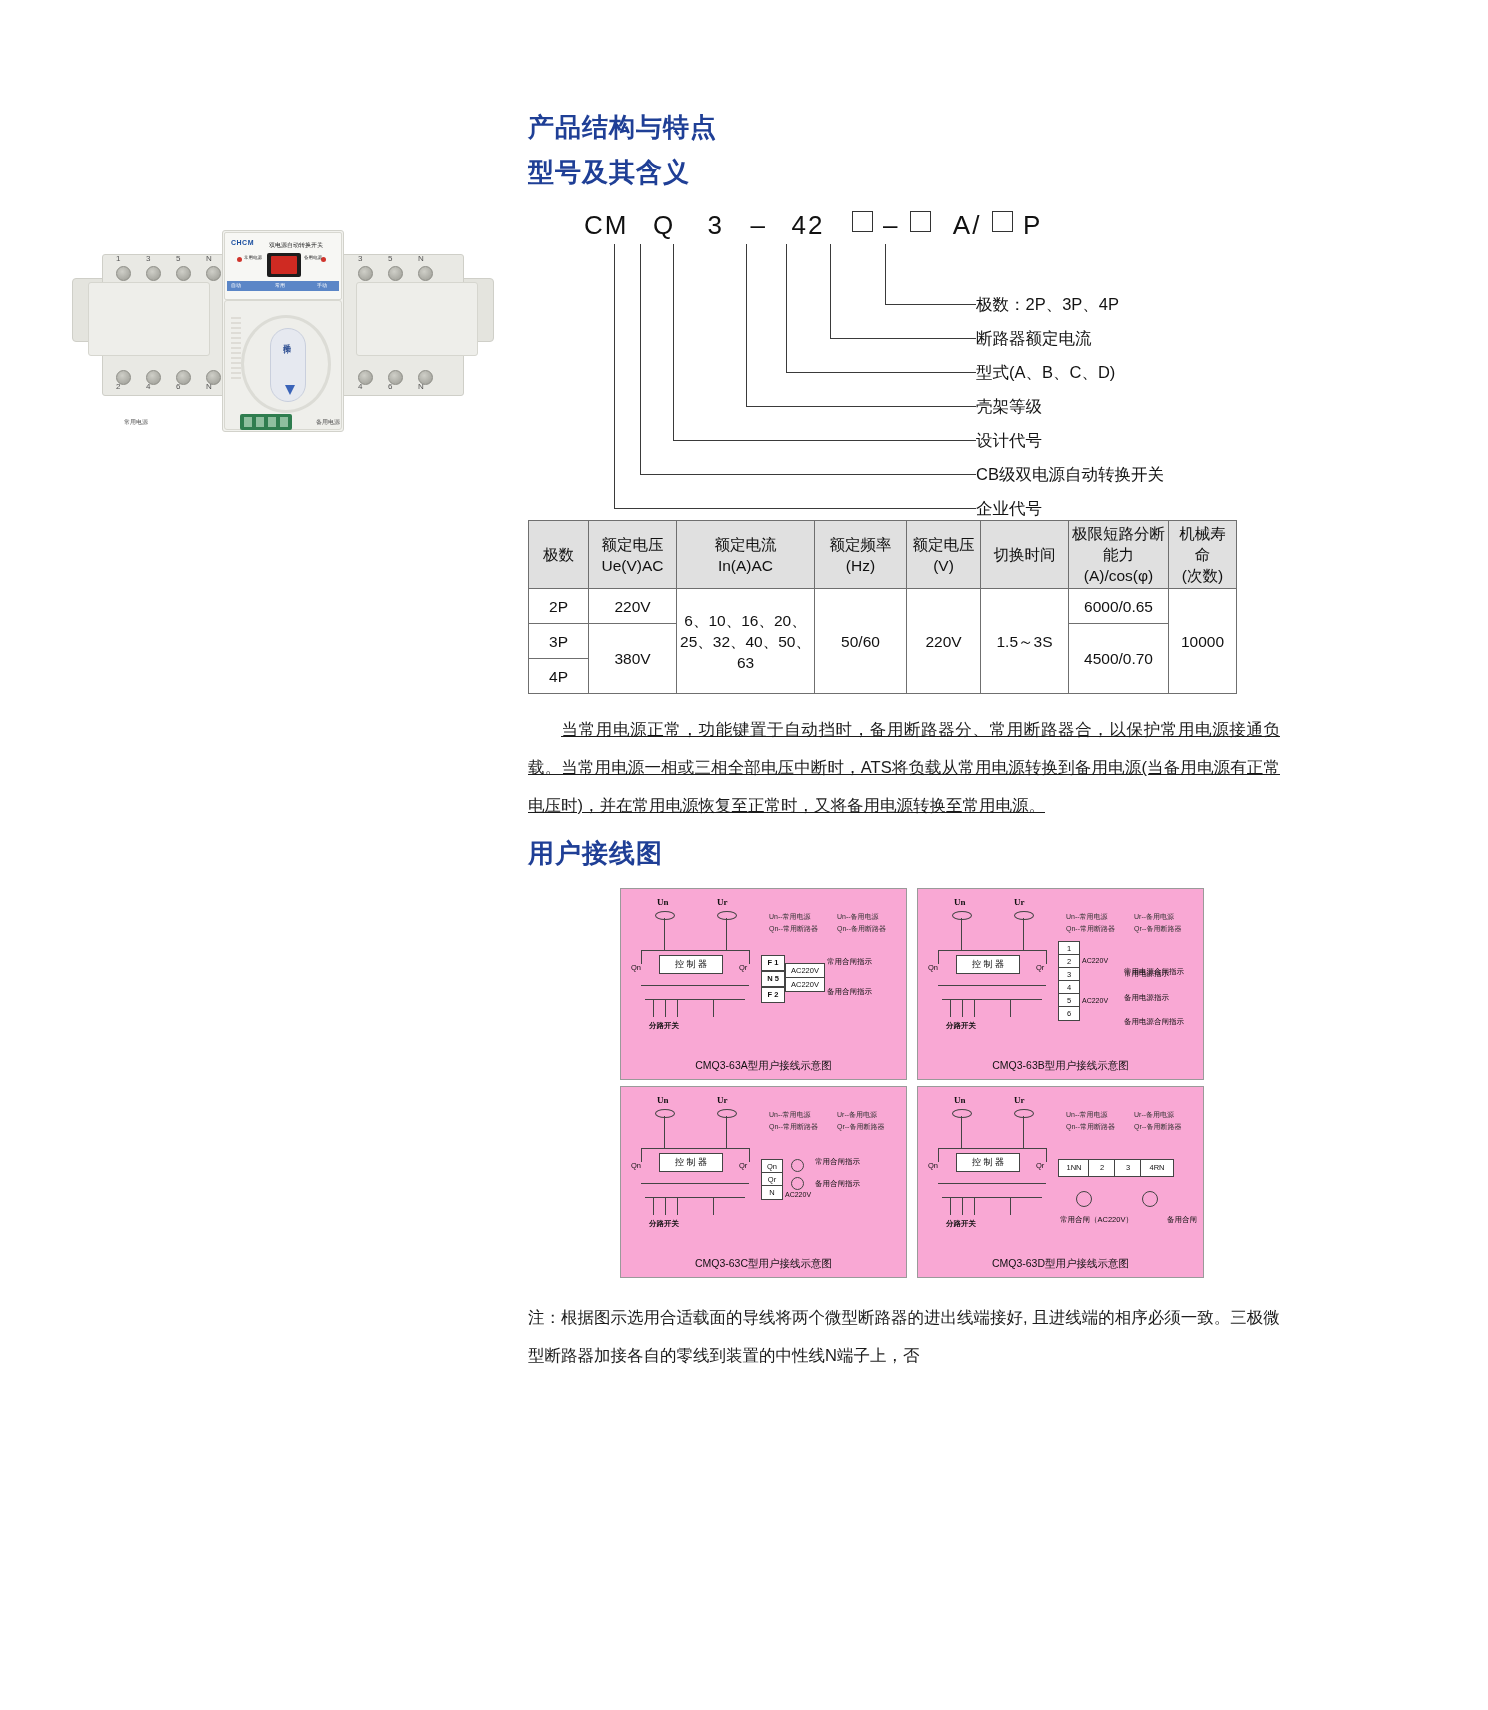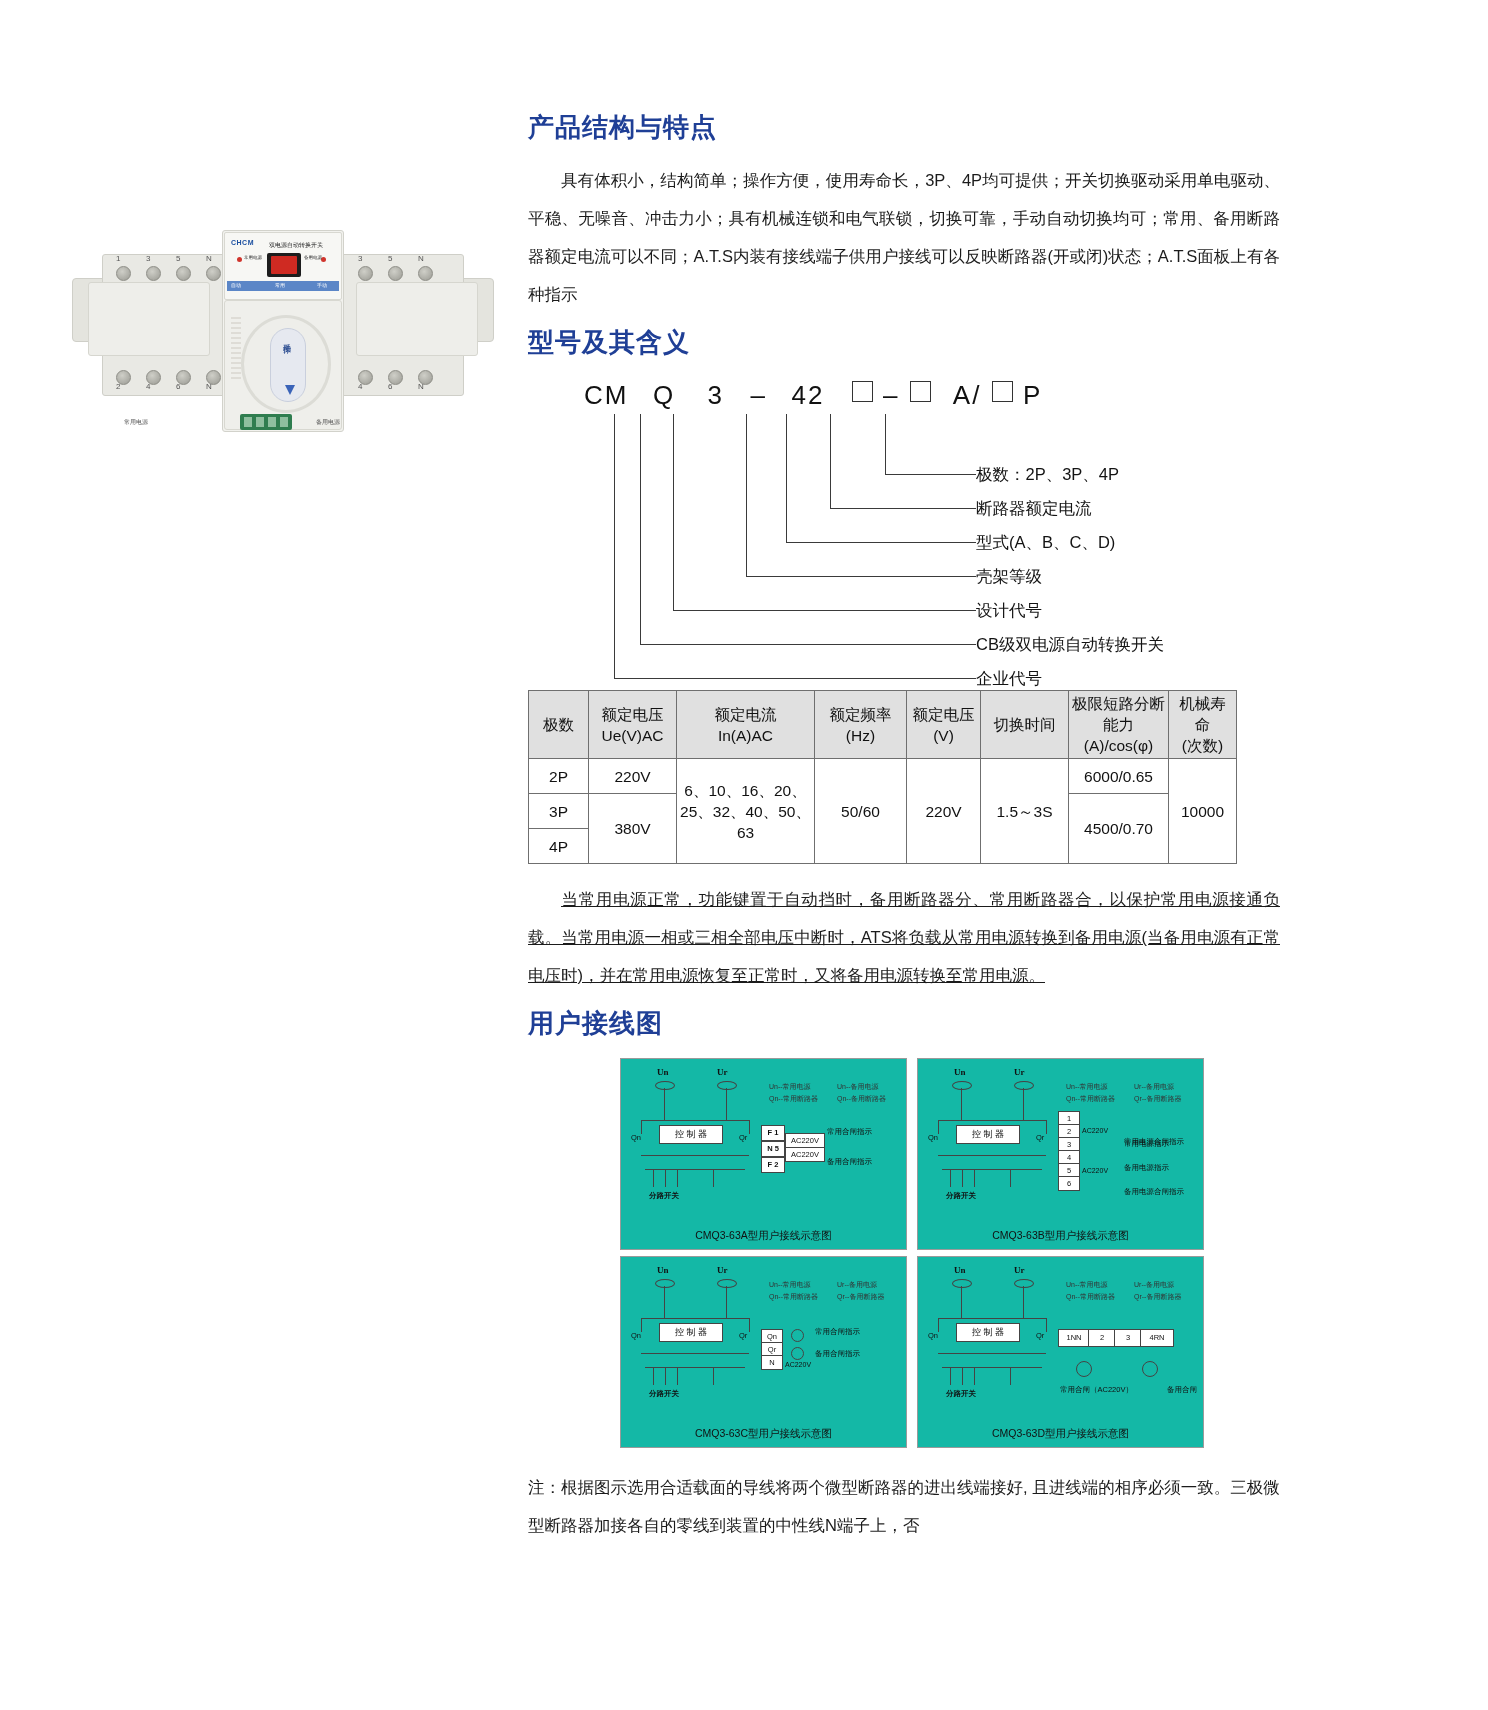--- a/index.html
+++ b/index.html
@@ -72,21 +72,21 @@
   }
   table.spec th,table.spec td{
     border:1px solid #6f6f6f;text-align:center;vertical-align:middle;padding:2px 3px;
     line-height:21px;font-weight:normal;
   }
   table.spec thead th{background:#e0e0e0;height:52px;font-size:15.5px;}
   table.spec td{height:30px;}
 
   
   .wires{position:relative;width:582px;height:390px;margin-left:92px;}
-  .wbox{position:absolute;border:1px solid #9a9a9a;background:#14b8a6;}
+  .wbox{position:absolute;border:1px solid #9a9a9a;background:#f9a8d4;}
   .wb1{left:0;top:0;width:285px;height:190px;}
   .wb2{left:297px;top:0;width:285px;height:190px;}
   .wb3{left:0;top:198px;width:285px;height:190px;}
   .wb4{left:297px;top:198px;width:285px;height:190px;}
   .wcap{position:absolute;bottom:6px;left:0;width:100%;text-align:center;font-size:10.5px;color:#111;}
   .wlegend{position:absolute;font-size:7px;color:#333;line-height:11px;white-space:nowrap;}
   .wsrc{position:absolute;font-size:9px;font-weight:bold;color:#111;font-family:"Liberation Serif",serif;}
   .wtag{position:absolute;font-size:7.5px;color:#111;}
   .wl{position:absolute;background:#444;}
   .wlh{height:1px;} .wlv{width:1px;}
@@ -182,21 +182,20 @@
           <i style="left:40px;"></i>
       </div>
       <div class="botlbl" style="left:52px;top:196px;">常用电源</div>
       <div class="botlbl" style="left:244px;top:196px;">备用电源</div>
     </div>
   </div>
 
   <div class="col">
 
     <h2 class="sec" style="margin-top:112px;">产品结构与特点</h2>
-    <p class="para" style="margin-top:18px;"><span class="ind"></span><span>具有体积小，结构简单；操作方便，使用寿命长，3P、4P均可提供；开关切换驱动采用单电驱动、平稳、无噪音、冲击力小；具有机械连锁和电气联锁，切换可靠，手动自动切换均可；常用、备用断路器额定电流可以不同；A.T.S内装有接线端子供用户接线可以反映断路器(开或闭)状态；A.T.S面板上有各种指示</span></p>
 
     <h2 class="sec" style="margin-top:14px;">型号及其含义</h2>
 
     <div class="model" style="margin-top:22px;">
       <div class="mcode">
         <span>CM</span>
         <span style="display:inline-block;width:6px;"></span>
         <span>Q</span>
         <span style="display:inline-block;width:14px;"></span>
         <span>3</span>

